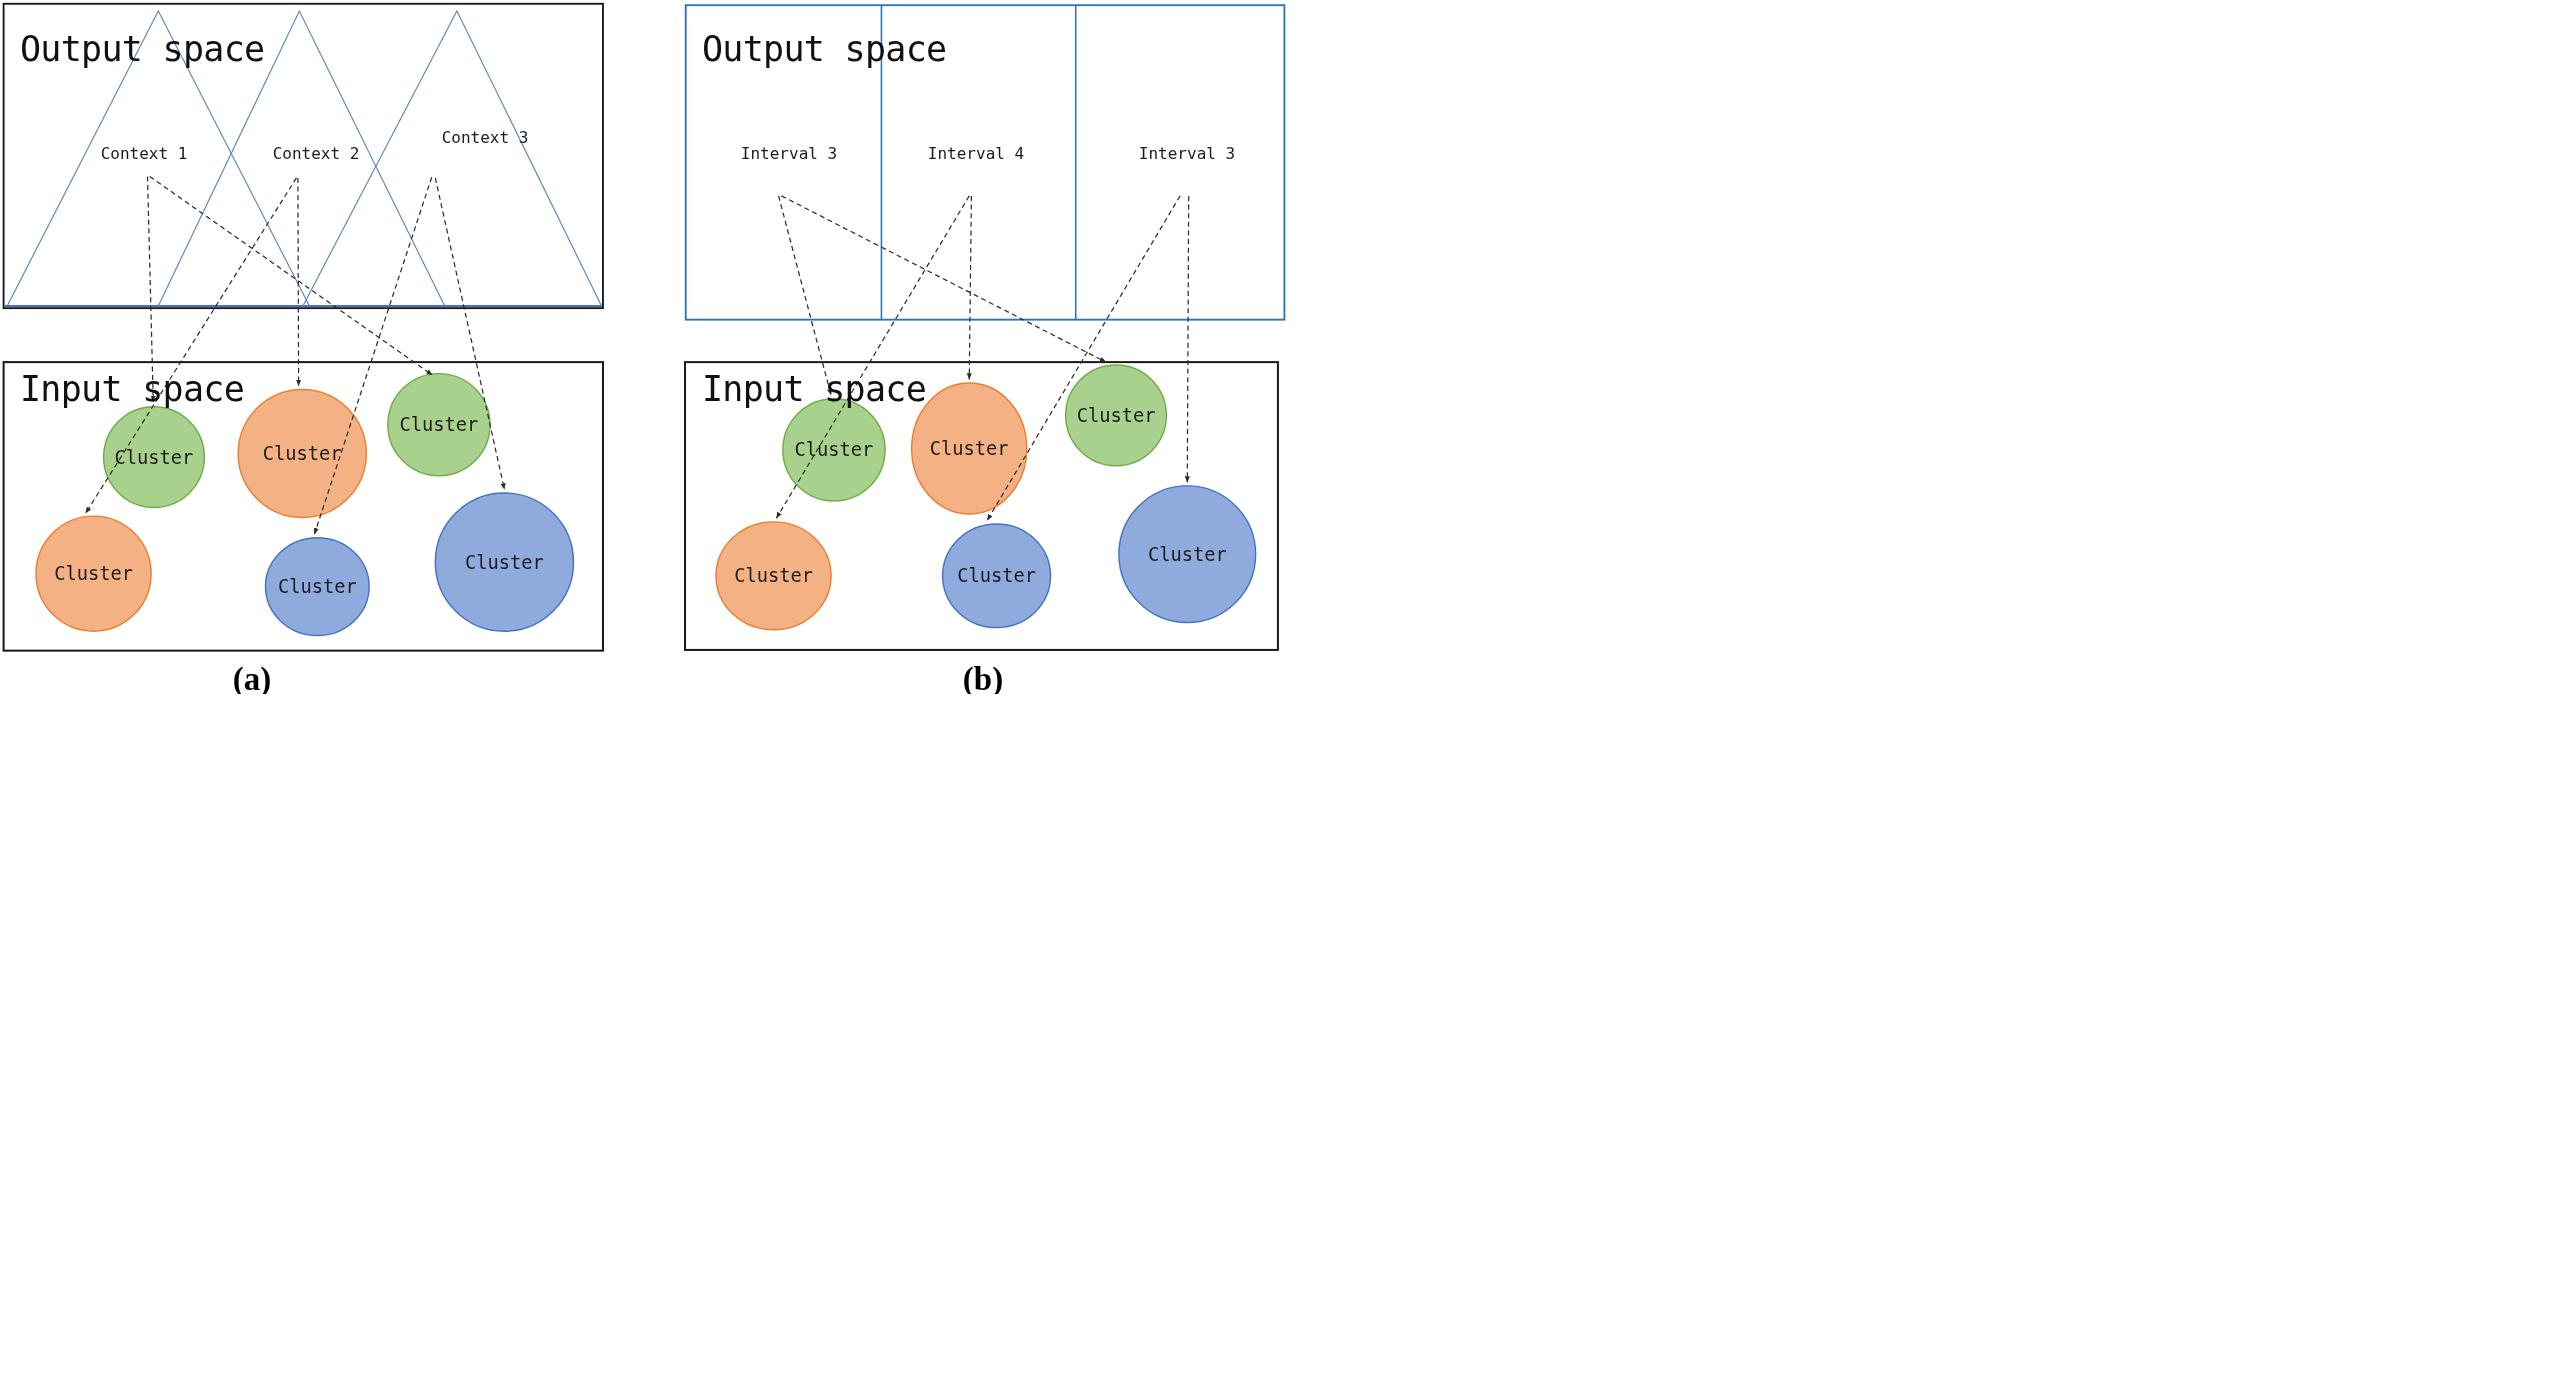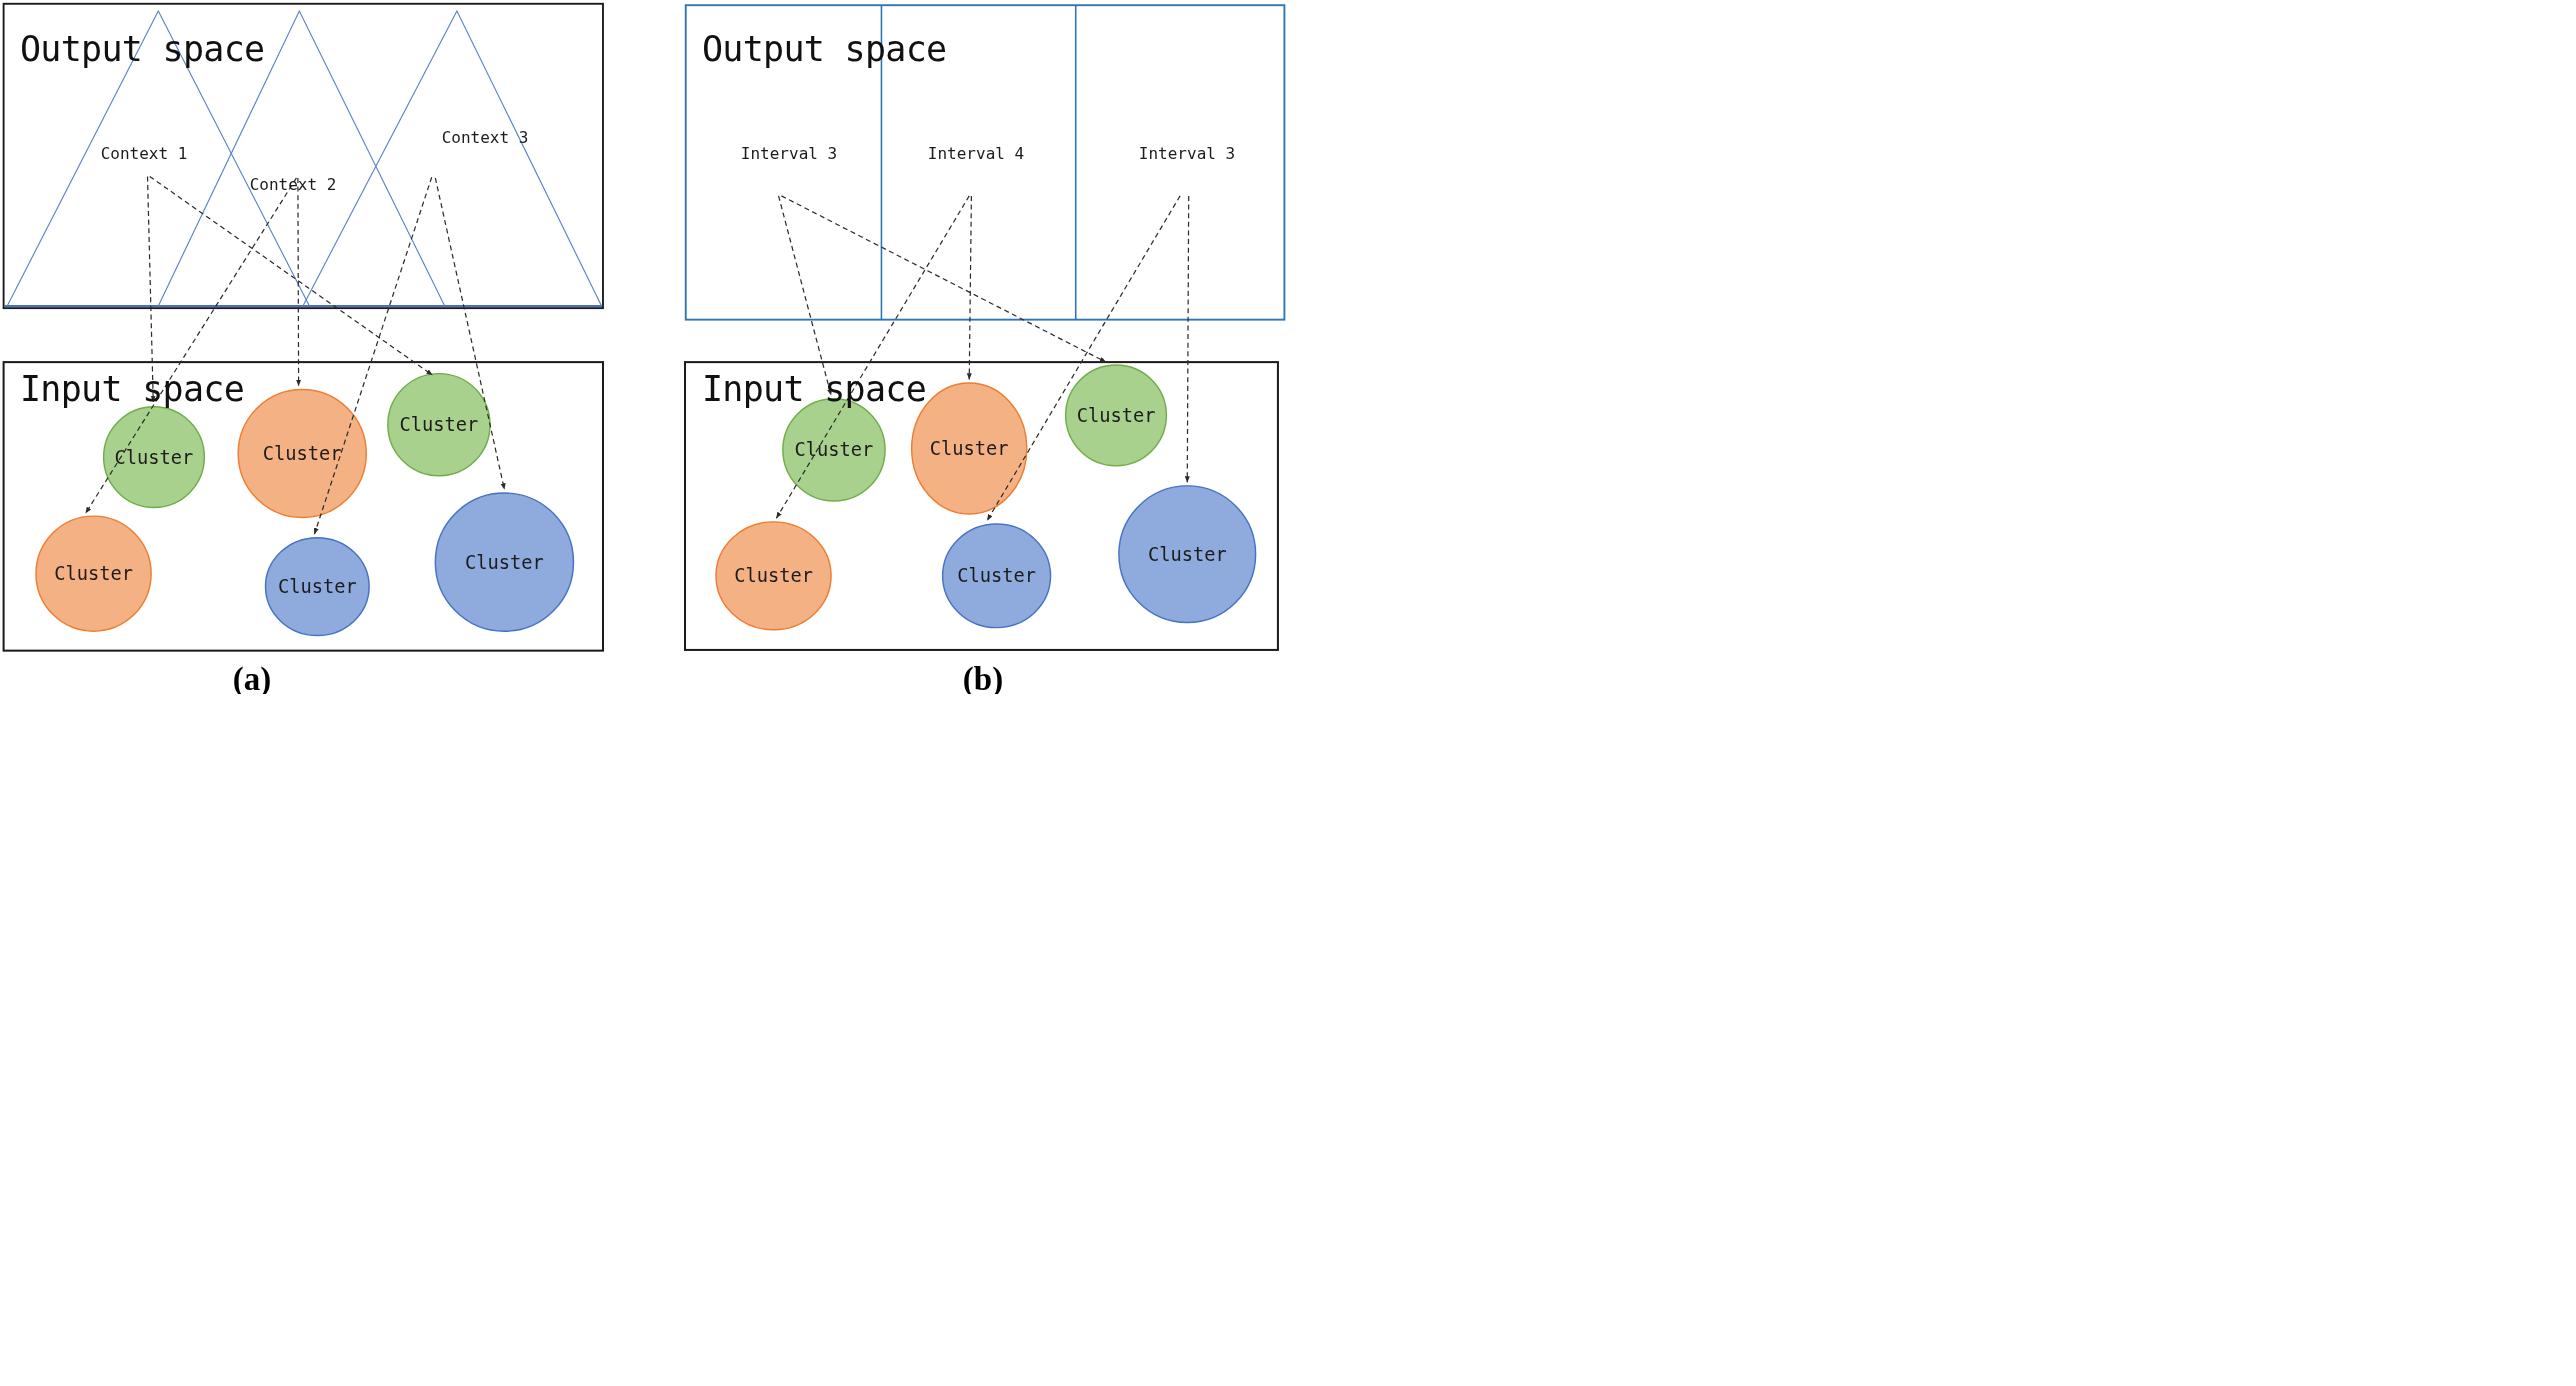--- a/index.html
+++ b/index.html
@@ -85,21 +85,21 @@
       <line x1="1640" y1="272" x2="1372" y2="723" stroke="#2b2b2b" stroke-width="1.7" stroke-dasharray="7 5" marker-end="url(#ah)"></line>
       <line x1="1652" y1="272" x2="1650" y2="670" stroke="#2b2b2b" stroke-width="1.7" stroke-dasharray="7 5" marker-end="url(#ah)"></line>
     </svg>
 
   <div class="lbl box-title" style="left:20px;top:32px;">Output space</div>
   <div class="lbl box-title" style="left:20px;top:372px;">Input space</div>
   <div class="lbl box-title" style="left:702px;top:32px;">Output space</div>
   <div class="lbl box-title" style="left:702px;top:372px;">Input space</div>
 
   <div class="lbl mf-label" style="left:144px;top:146px;">Context 1</div>
-  <div class="lbl mf-label" style="left:293px;top:146px;margin-top:31px;">Context 2</div>
+  <div class="lbl mf-label" style="left:316px;top:146px;">Context 2</div>
   <div class="lbl mf-label" style="left:457px;top:130px;margin-left:28px;">Context 3</div>
 
   <div class="lbl mf-label" style="left:789px;top:146px;">Interval 3</div>
   <div class="lbl mf-label" style="left:976px;top:146px;">Interval 4</div>
   <div class="lbl mf-label" style="left:1187px;top:146px;">Interval 3</div>
 
   <div class="lbl caption" style="left:252px;top:663px;">(a)</div>
   <div class="lbl caption" style="left:983px;top:663px;">(b)</div>
 </div>
 

